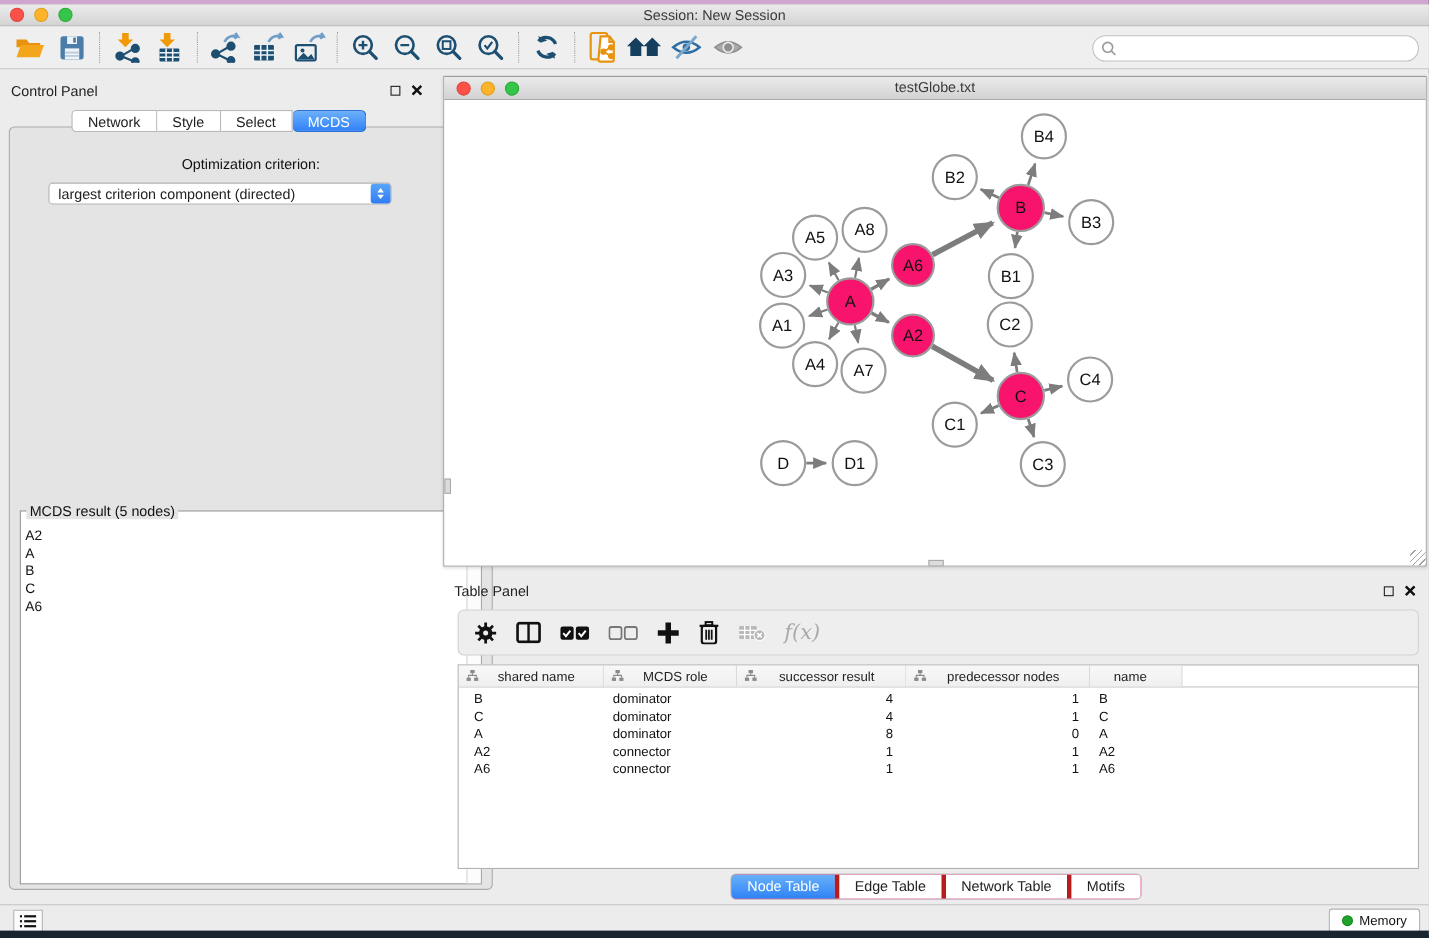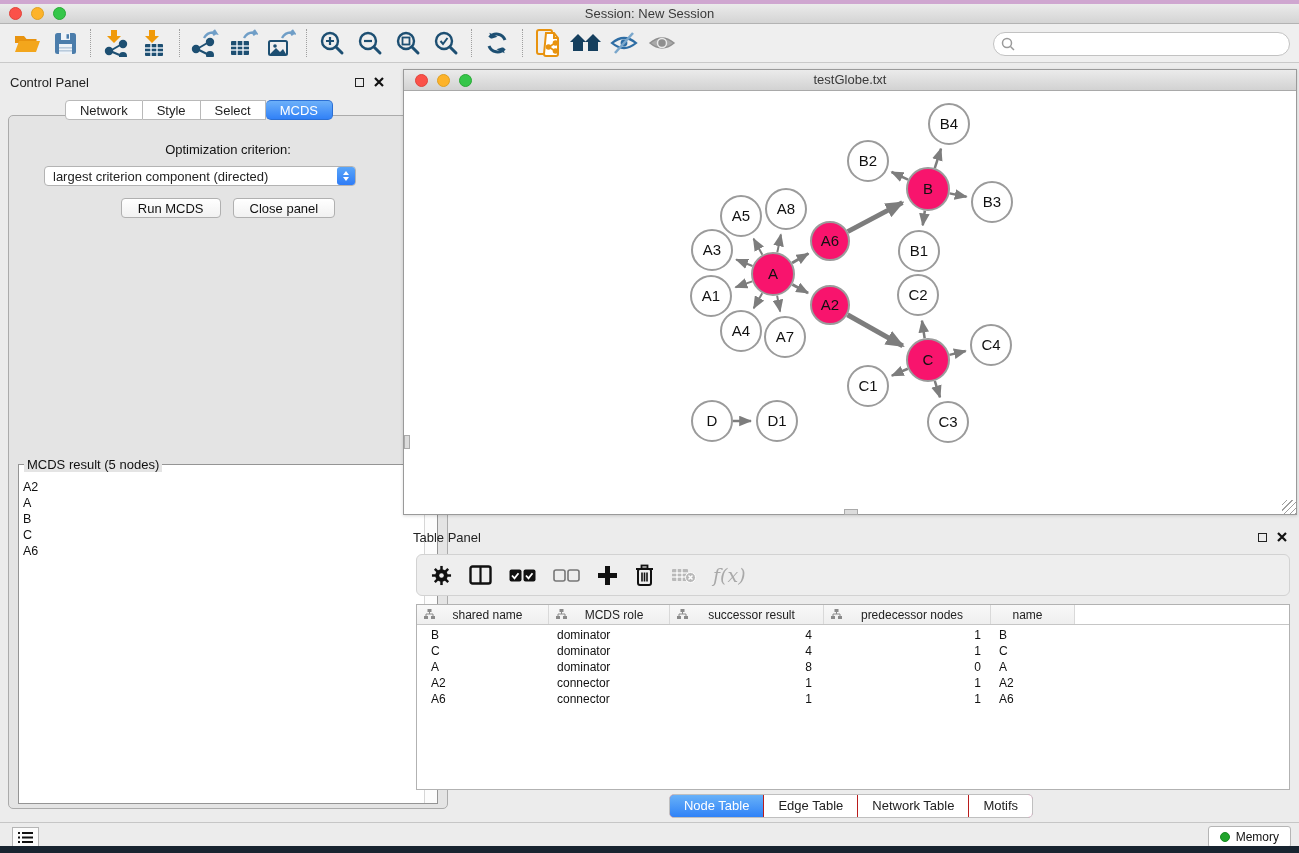--- a/index.html
+++ b/index.html
@@ -77,21 +77,21 @@
   #tp-table { position:absolute; left:13px; right:9px; top:82px; height:186px; background:#fff; border:1px solid #b2b2b2; overflow:hidden; }
   #tp-header { display:flex; height:20px; border-bottom:1px solid #c6c6c6; }
   .th { display:flex; align-items:center; background:linear-gradient(#f8f8f8,#efefef); border-right:1px solid #d9d9d9; font-size:12px; color:#222; }
   .th .ic { margin:0 2px 0 7px; display:flex; }
   .th .lbl { flex:1; text-align:center; padding-right:10px; }
   .tr { display:flex; height:16px; align-items:center; }
   .td { font-size:12px; color:#111; white-space:nowrap; }
   #tp-rows { padding-top:2px; }
   #tp-tabs { position:absolute; left:0; right:0; top:272px; display:flex; justify-content:center; }
   #tp-tabs .segwrap { display:flex; border:1px solid #bfbfbf; border-radius:5px; overflow:hidden; background:#ec4899; }
-  #tp-tabs .seg-tab { border:none; border-left:1px solid #b91c1c; height:22px; line-height:22px; border-radius:0; }
+  #tp-tabs .seg-tab { border:none; border-left:4px solid #b91c1c; height:22px; line-height:22px; border-radius:0; }
   #tp-tabs .seg-tab:first-child { border-left:none; }
   #tp-tabs .seg-tab.active { border-radius:0; background:linear-gradient(#68b1f8,#2f82f7); }
 
   
   #statusbar { position:absolute; left:0; top:818px; width:1299px; height:28px; background:#ececec; border-top:1px solid #c6c6c6; }
   #list-button { position:absolute; left:12px; top:4px; width:27px; height:21px; background:#fbfbfb; border:1px solid #b5b5b5; display:flex; align-items:center; justify-content:center; }
   #memory-button { position:absolute; right:8px; top:3px; height:22px; background:#fff; border:1px solid #b5b5b5; border-radius:3px; display:flex; align-items:center; gap:6px; padding:0 11px; }
   #memory-dot { width:10px; height:10px; border-radius:50%; background:#1fa32a; border:1px solid #168a20; }
   #memory-label { font-size:12px; color:#111; }
 
@@ -293,24 +293,20 @@
             <div class="seg-tab active">MCDS</div>
           </div>
         <div id="cp-body">
           <div id="opt-label">Optimization criterion:</div>
           <div id="criterion-select">
             <div class="val">largest criterion component (directed)</div>
             <div class="stepper">
               <div class="tri-up"></div>
                 <div class="tri-down"></div>
             </div>
-          </div>
-          <div id="cp-buttons">
-            <button class="mac-btn">Run MCDS</button>
-            <button class="mac-btn">Close panel</button>
           </div>
           <div id="mcds-box">
             <div id="mcds-legend">MCDS result (5 nodes)</div>
             <div id="mcds-list">
                 <div class="mcds-item">A2</div>
                 <div class="mcds-item">A</div>
                 <div class="mcds-item">B</div>
                 <div class="mcds-item">C</div>
                 <div class="mcds-item">A6</div>
               </div>

